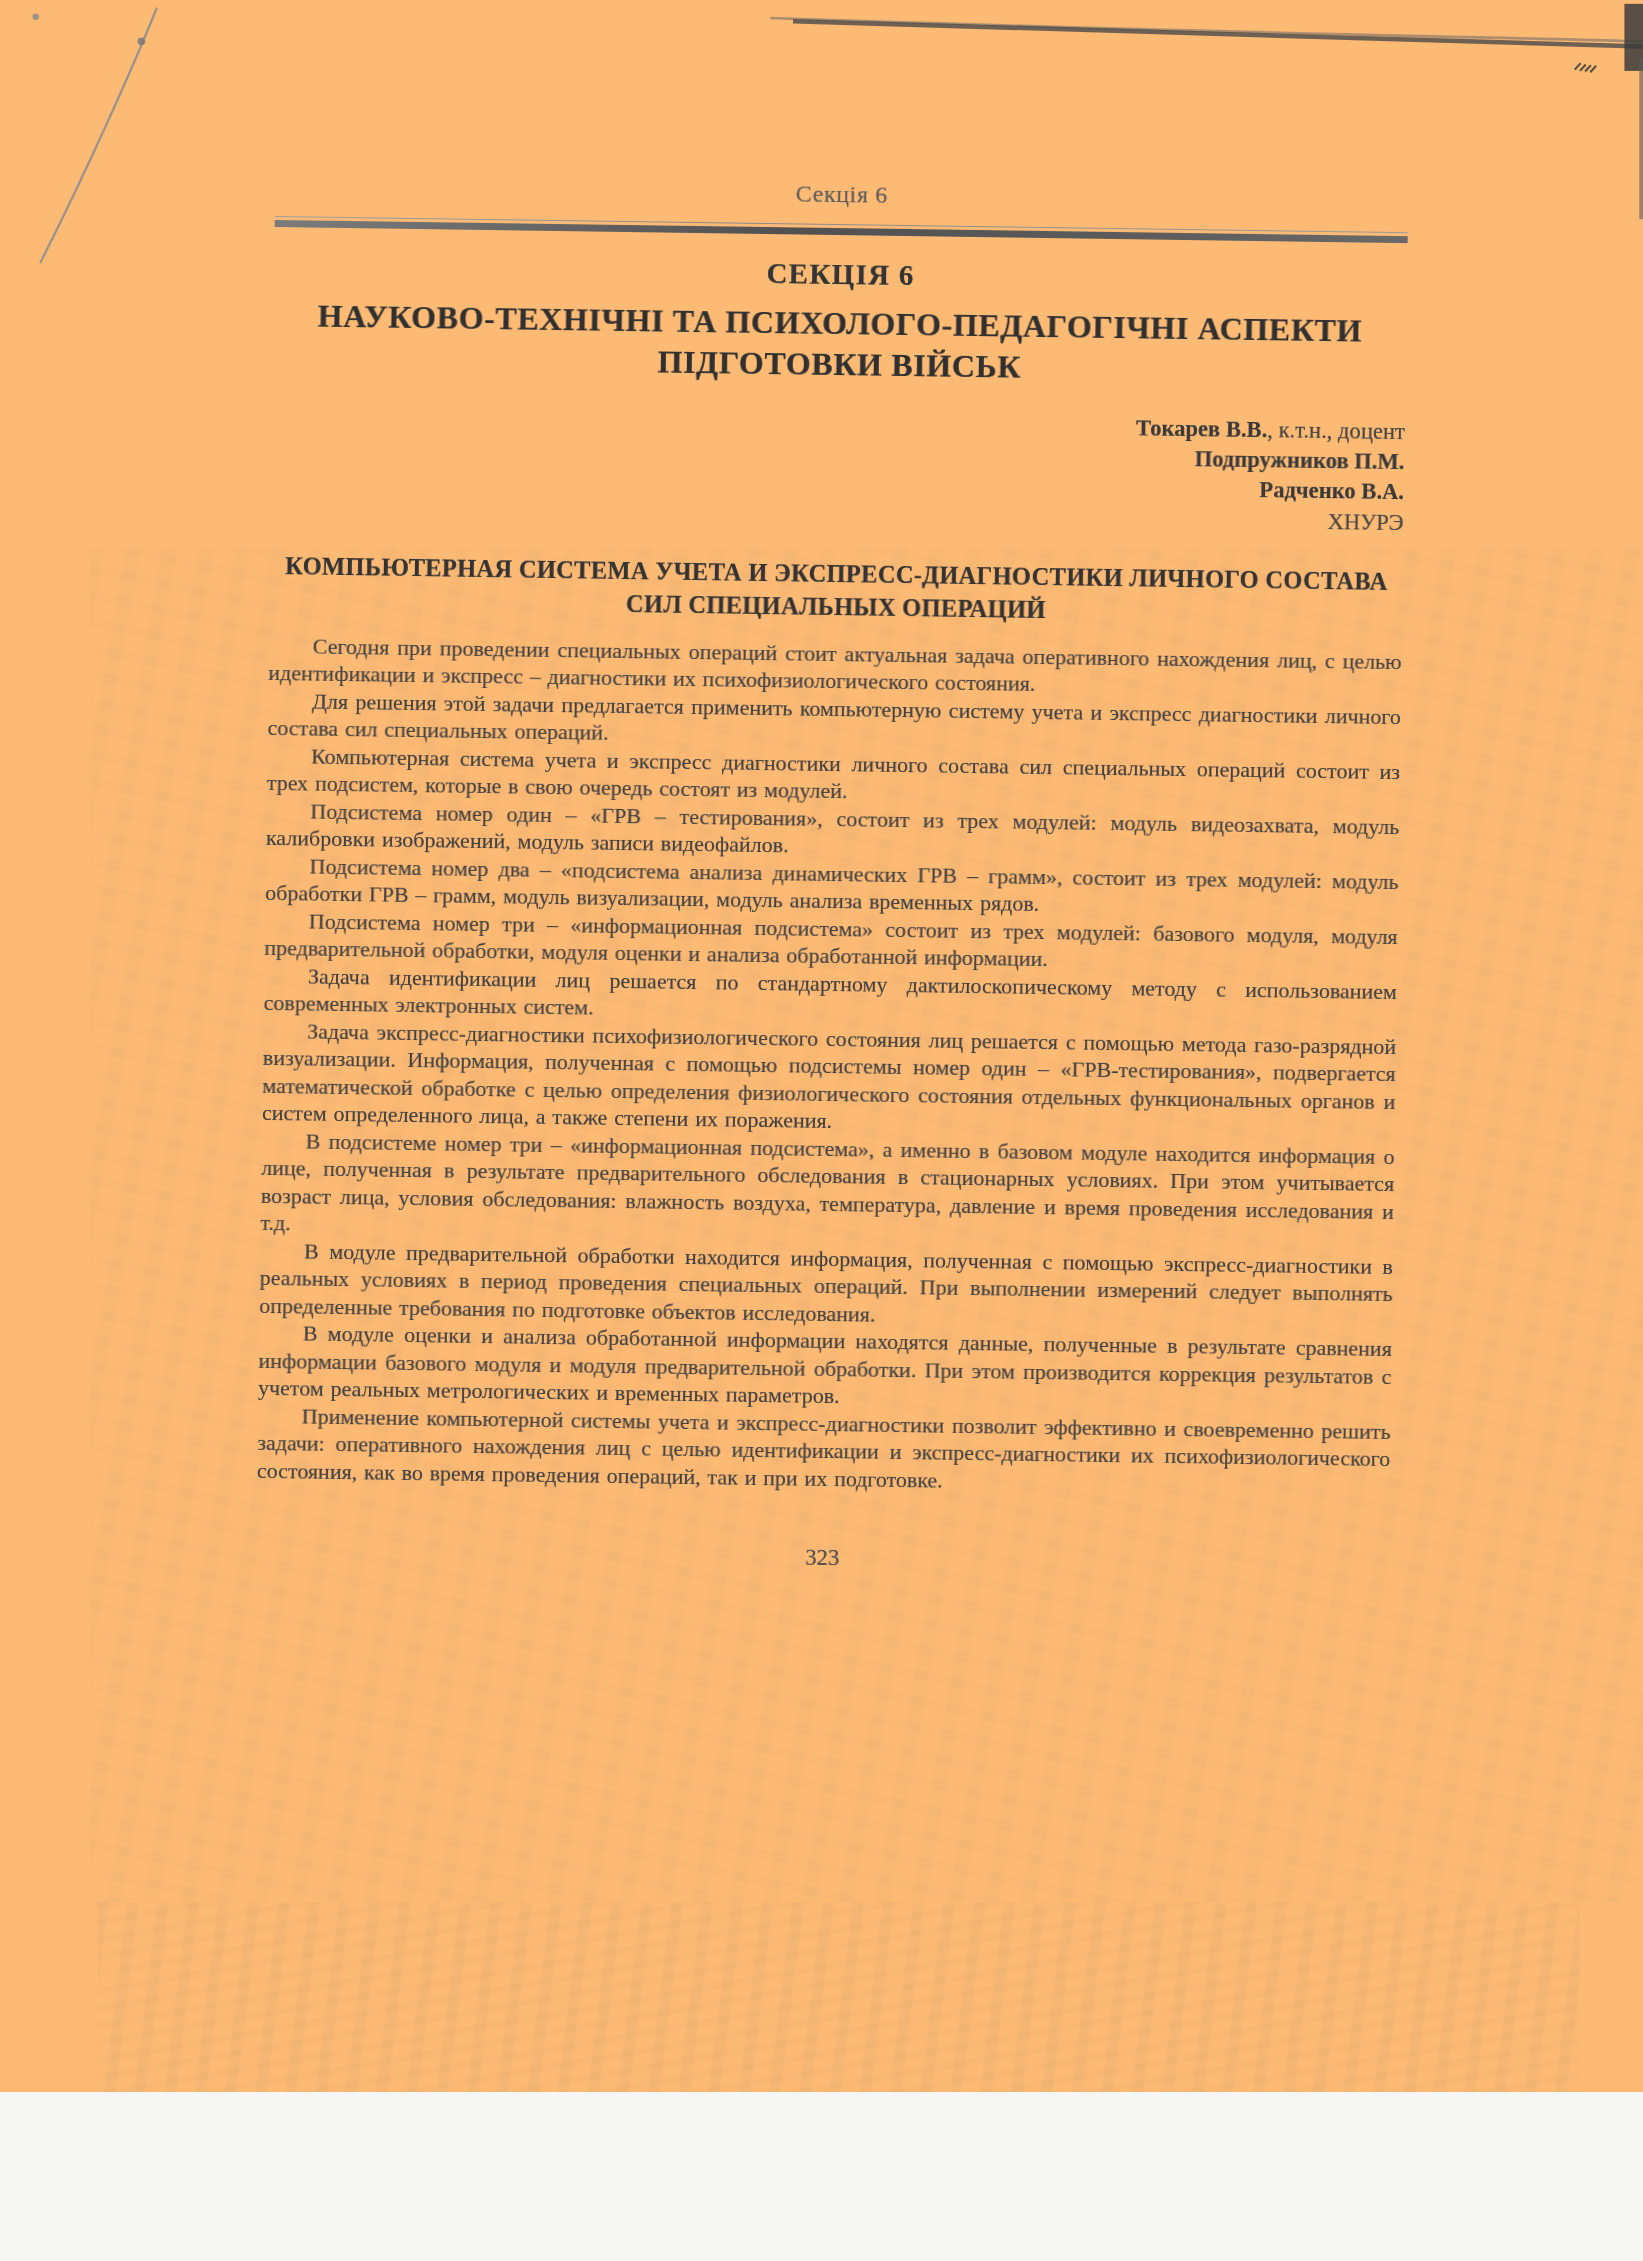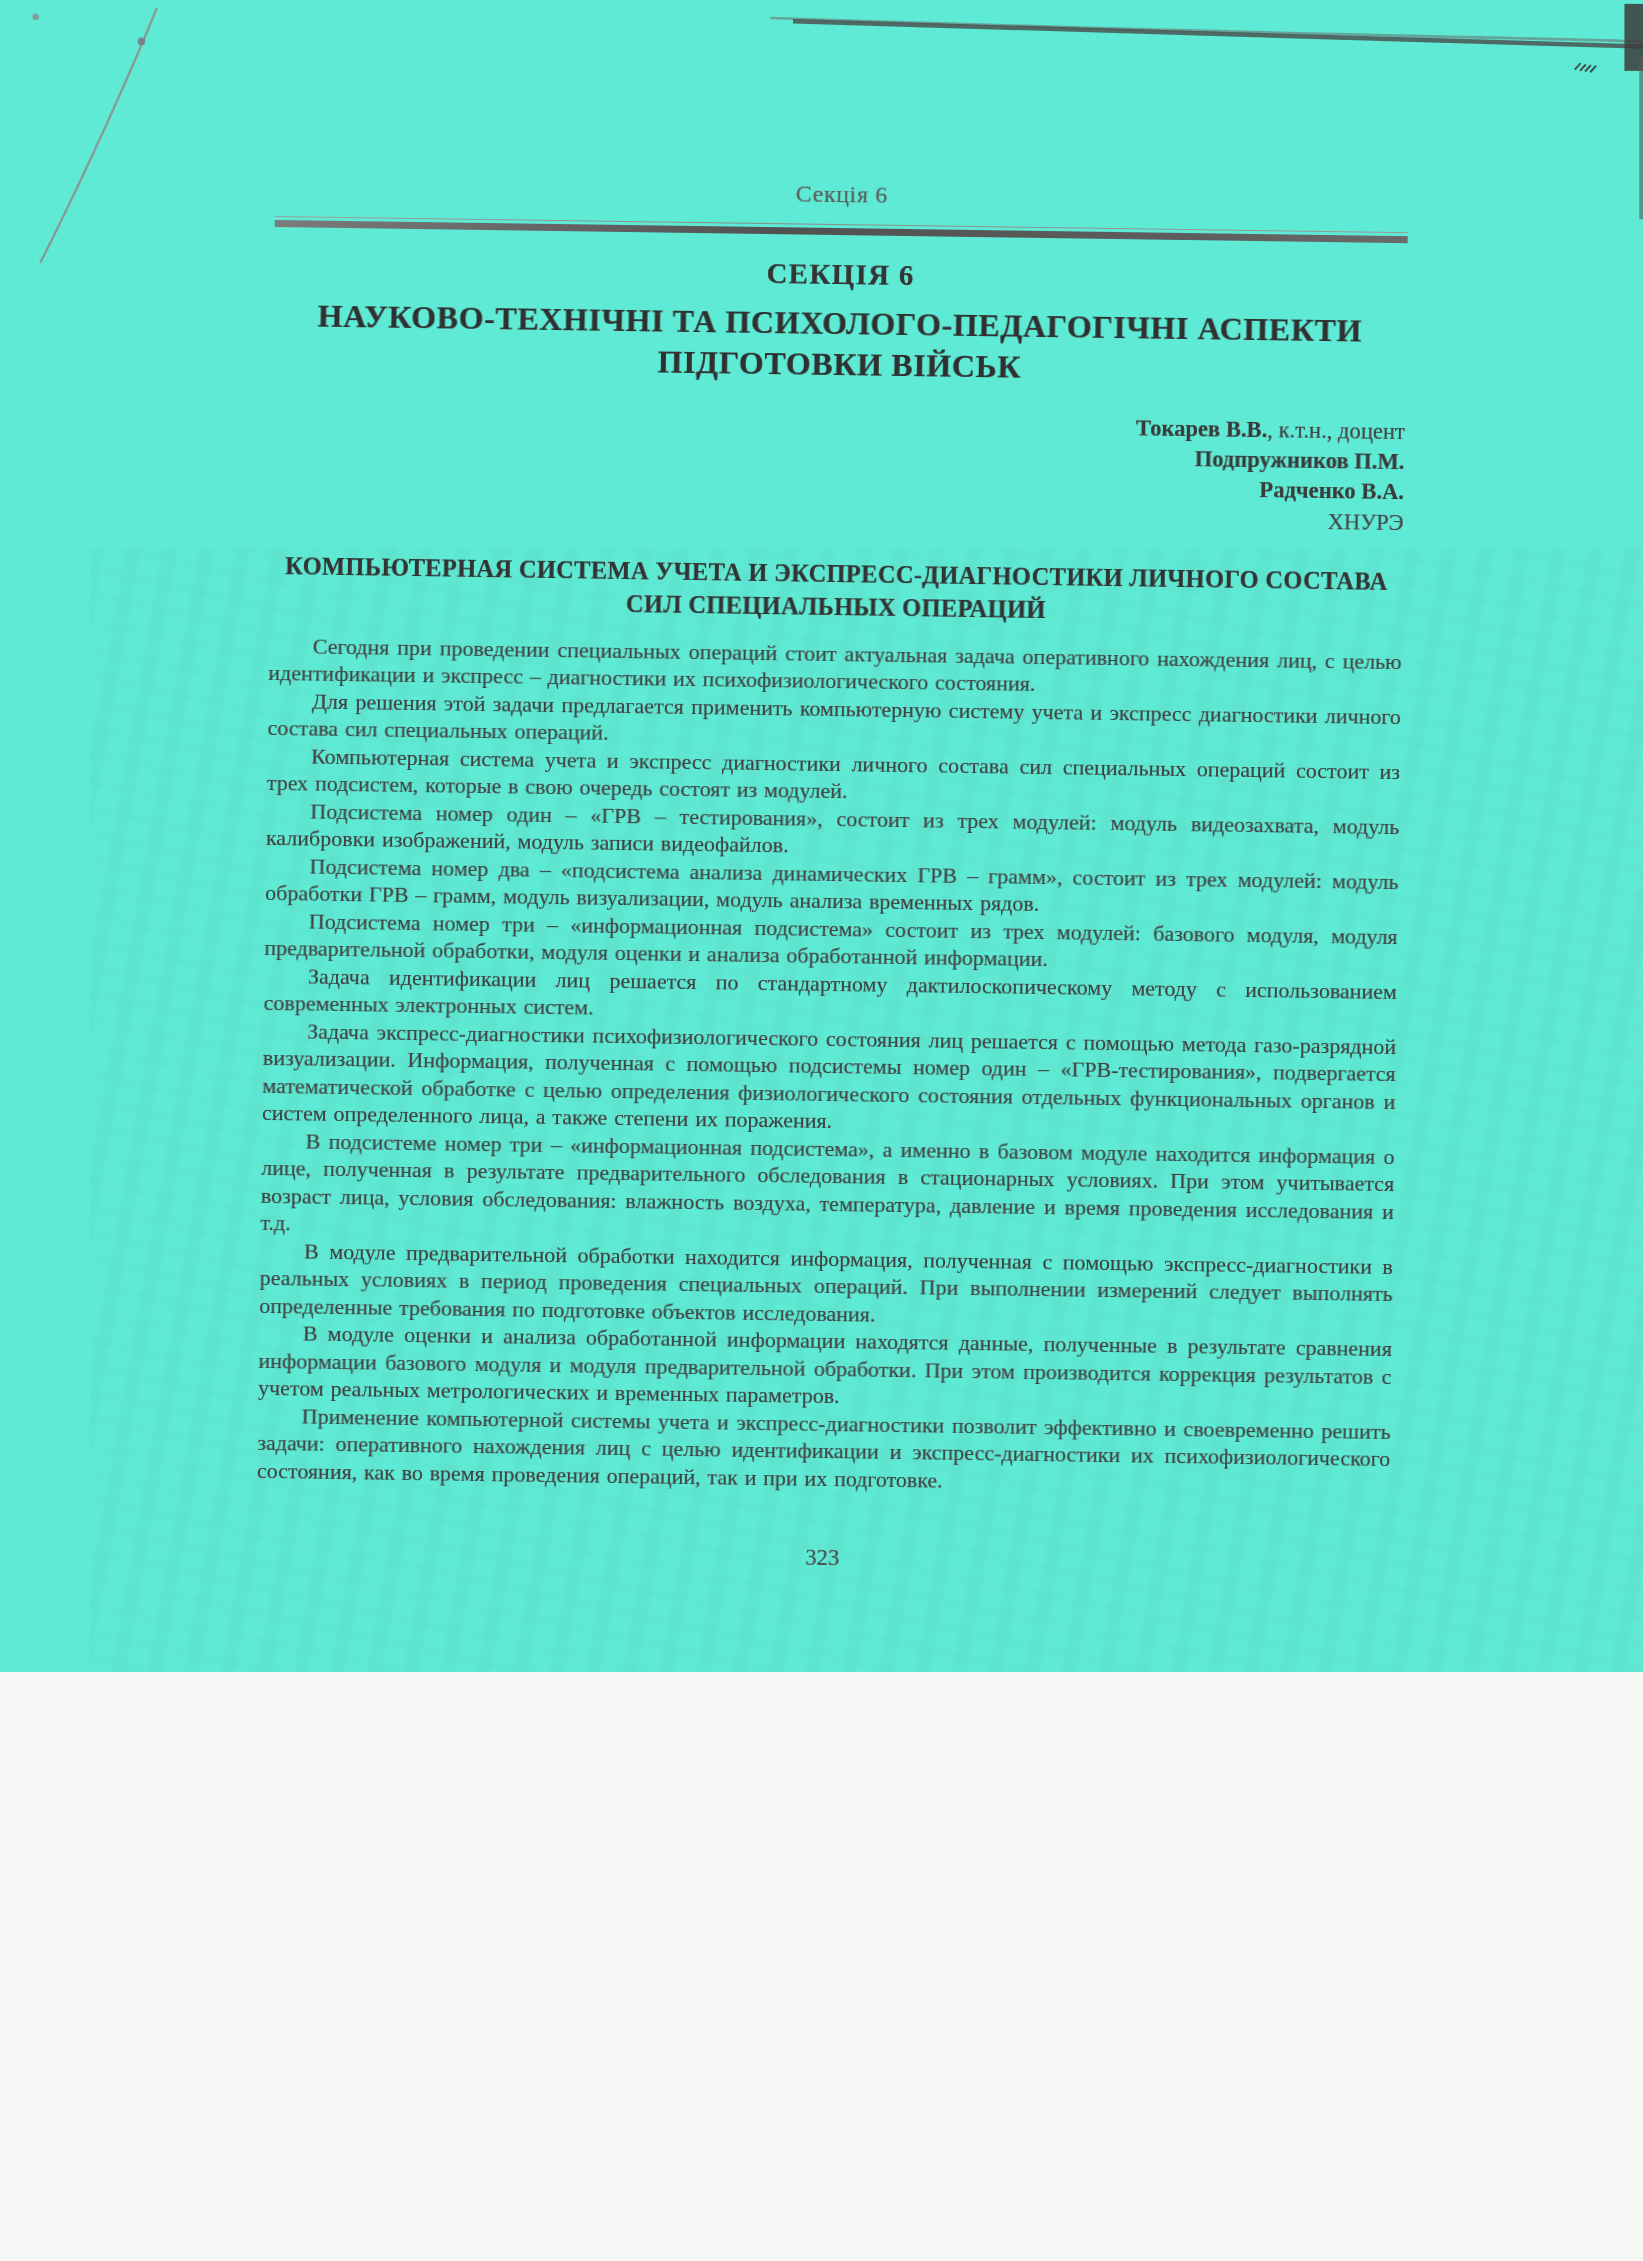--- a/index.html
+++ b/index.html
@@ -4,22 +4,22 @@
 <style>
   html,body{margin:0;padding:0;}
   body{
     width:1644px;height:2261px;
     background:#f6f6f4;
     overflow:hidden;
     font-family:"Liberation Serif", serif;
   }
   .sheet{
     position:relative;
-    width:1644px;height:1672px;
-    background:#5eead4;
+    width:1644px;height:2092px;
+    background:#fdba74;
     overflow:hidden;
   }
   
   .texture-a{
     position:absolute;left:90px;top:548px;width:1553px;height:1354px;
     background:
       repeating-linear-gradient(100deg, rgba(95,95,95,0.030) 0 14px, rgba(0,0,0,0) 14px 36px),
       repeating-linear-gradient(12deg, rgba(120,120,120,0.022) 0 9px, rgba(0,0,0,0) 9px 26px);
     filter:blur(1.3px);
     pointer-events:none;

